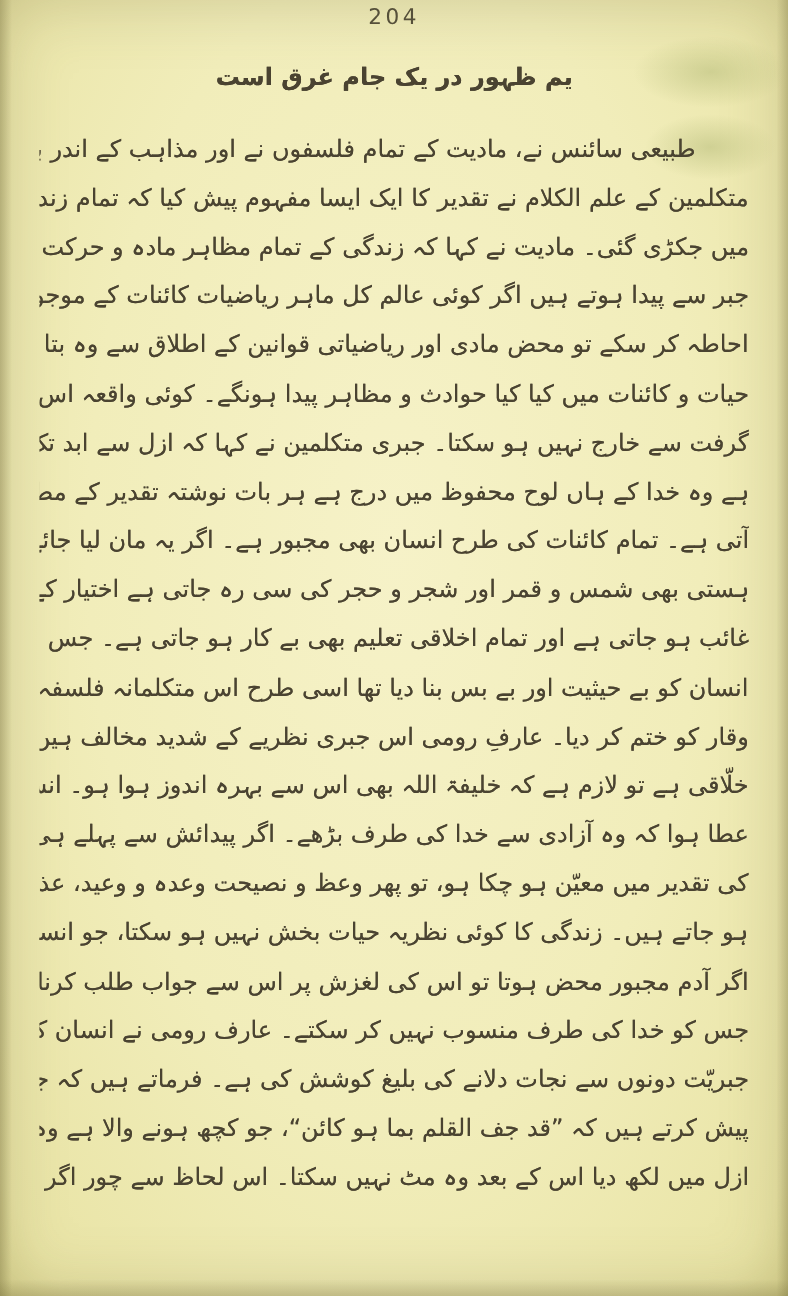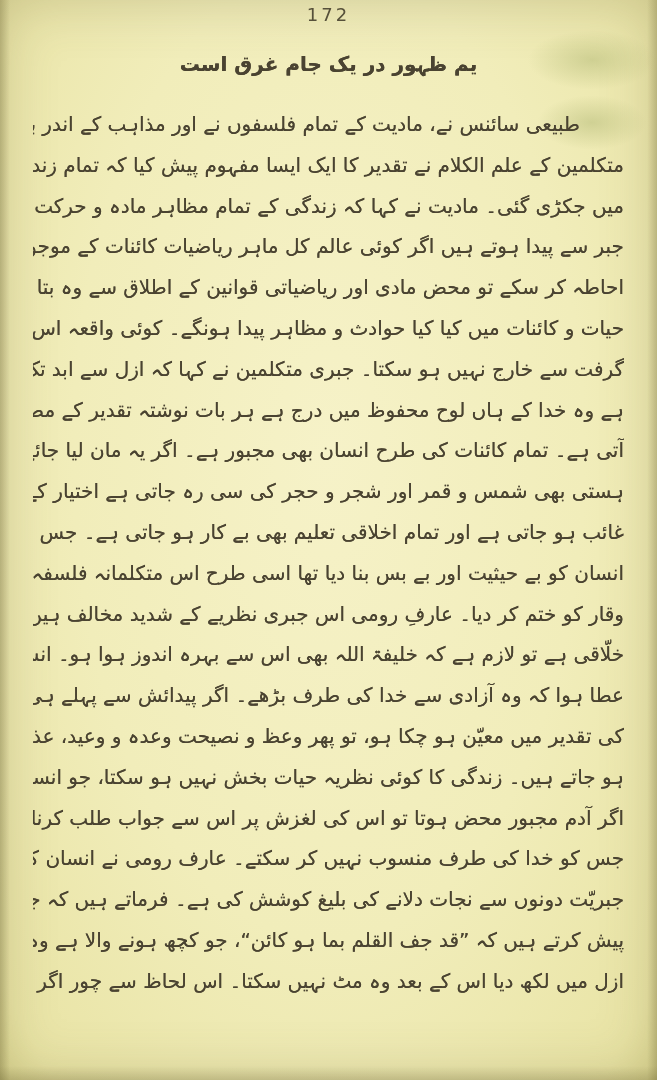--- a/index.html
+++ b/index.html
@@ -83,21 +83,21 @@
 
 <div class="scan">
 
   <div class="edge-left"></div>
   <div class="edge-right"></div>
   <div class="edge-bottom"></div>
 
   <div class="ghost-blob b1"></div>
   <div class="ghost-blob b2"></div>
 
-  <div class="page-number">172</div>
+  <div class="page-number">204</div>
 
   <div class="heading">یم ظہور در یک جام غرق است</div>
 
   <div class="body-text" id="body-text">
       <div class="line indent">طبیعی سائنس نے، مادیت کے تمام فلسفوں نے اور مذاہب کے اندر بعض</div>
       <div class="line">متکلمین کے علم الکلام نے تقدیر کا ایک ایسا مفہوم پیش کیا کہ تمام زندگی جبر کی زنجیروں</div>
       <div class="line">میں جکڑی گئی۔ مادیت نے کہا کہ زندگی کے تمام مظاہر مادہ و حرکت کے اٹل قوانین کے</div>
       <div class="line">جبر سے پیدا ہوتے ہیں اگر کوئی عالم کل ماہر ریاضیات کائنات کے موجودہ مظاہر کا</div>
       <div class="line">احاطہ کر سکے تو محض مادی اور ریاضیاتی قوانین کے اطلاق سے وہ بتا سکے گا کہ آئندہ</div>
       <div class="line">حیات و کائنات میں کیا کیا حوادث و مظاہر پیدا ہونگے۔ کوئی واقعہ اس لزوم کی عالمگیر</div>

